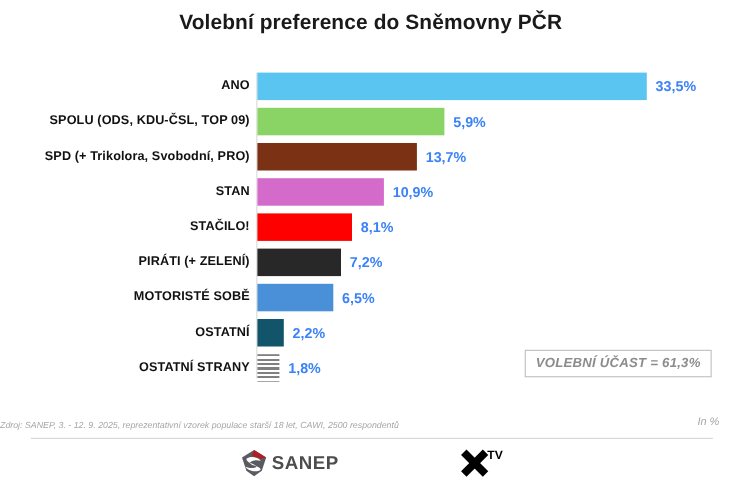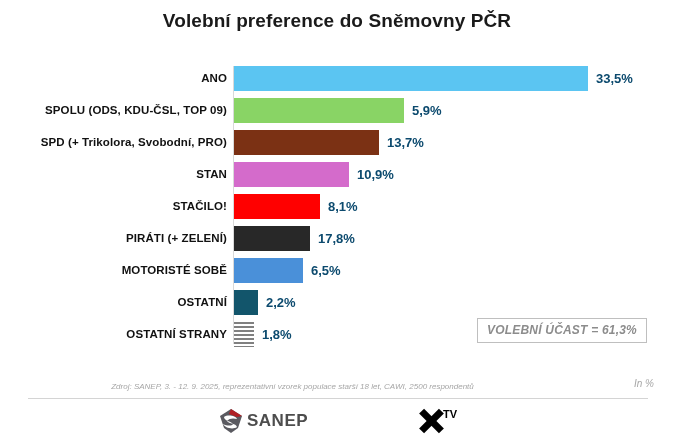--- a/index.html
+++ b/index.html
@@ -74,21 +74,21 @@
   .bar.striped {
     background-image: repeating-linear-gradient(
       to bottom,
       #808080 0px, #808080 2px,
       #ffffff 2px, #ffffff 4px
     );
   }
   .val-label {
     font-size: 13px;
     font-weight: bold;
-    color: #0c4a6e;
+    color: #3b82f6;
     margin-left: 8px;
     white-space: nowrap;
   }
   .turnout-box {
     position: absolute;
     left: 477px;
     top: 256px;
     padding: 4px 9px 5px 9px;
     border: 1px solid #bfbfbf;
     font-size: 12px;
@@ -96,21 +96,20 @@
     font-weight: bold;
     color: #8c8c8c;
     white-space: nowrap;
     letter-spacing: 0.2px;
   }
   .source-note {
     position: absolute;
     left: 0;
     top: 382px;
     width: 585px;
-    text-align: center;
     font-size: 8px;
     font-style: italic;
     color: #a6a6a6;
     white-space: nowrap;
   }
   .unit-note {
     position: absolute;
     right: 20px;
     top: 378px;
     font-size: 10px;
@@ -226,21 +225,21 @@
     <div class="bar-wrap">
       <div class="bar" style="width:86px;background:#FF0000;"></div>
       <div class="val-label">8,1%</div>
     </div>
   </div>
 
   <div class="row" style="top:160px;">
     <div class="cat-label">PIRÁTI (+ ZELENÍ)</div>
     <div class="bar-wrap">
       <div class="bar" style="width:76px;background:#282828;"></div>
-      <div class="val-label">17,8%</div>
+      <div class="val-label">7,2%</div>
     </div>
   </div>
 
   <div class="row" style="top:192px;">
     <div class="cat-label">MOTORISTÉ SOBĚ</div>
     <div class="bar-wrap">
       <div class="bar" style="width:69px;background:#4A90D9;"></div>
       <div class="val-label">6,5%</div>
     </div>
   </div>

